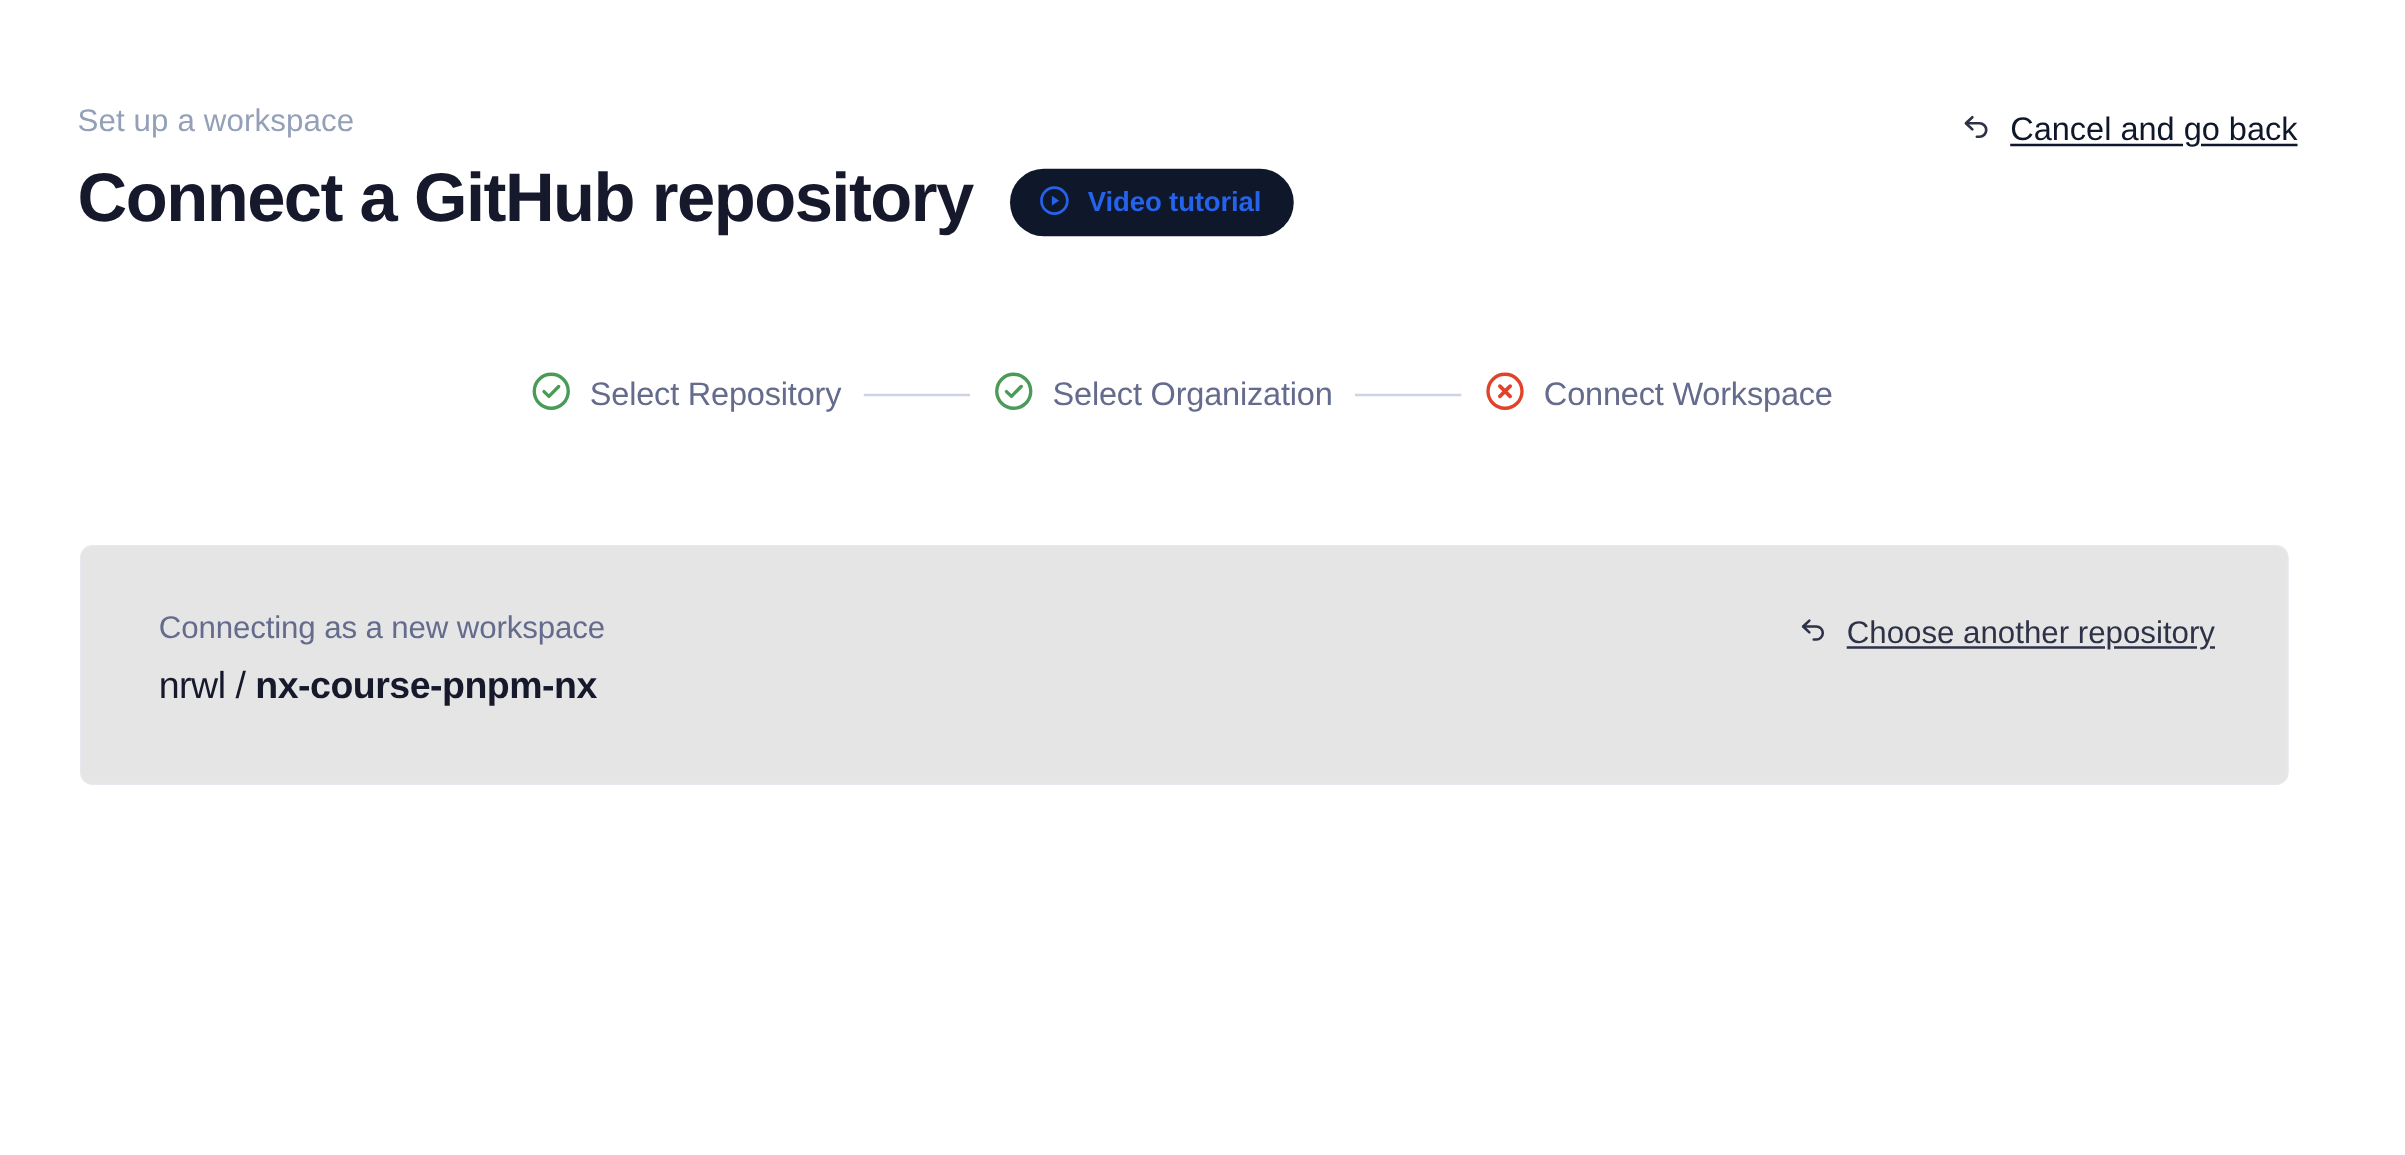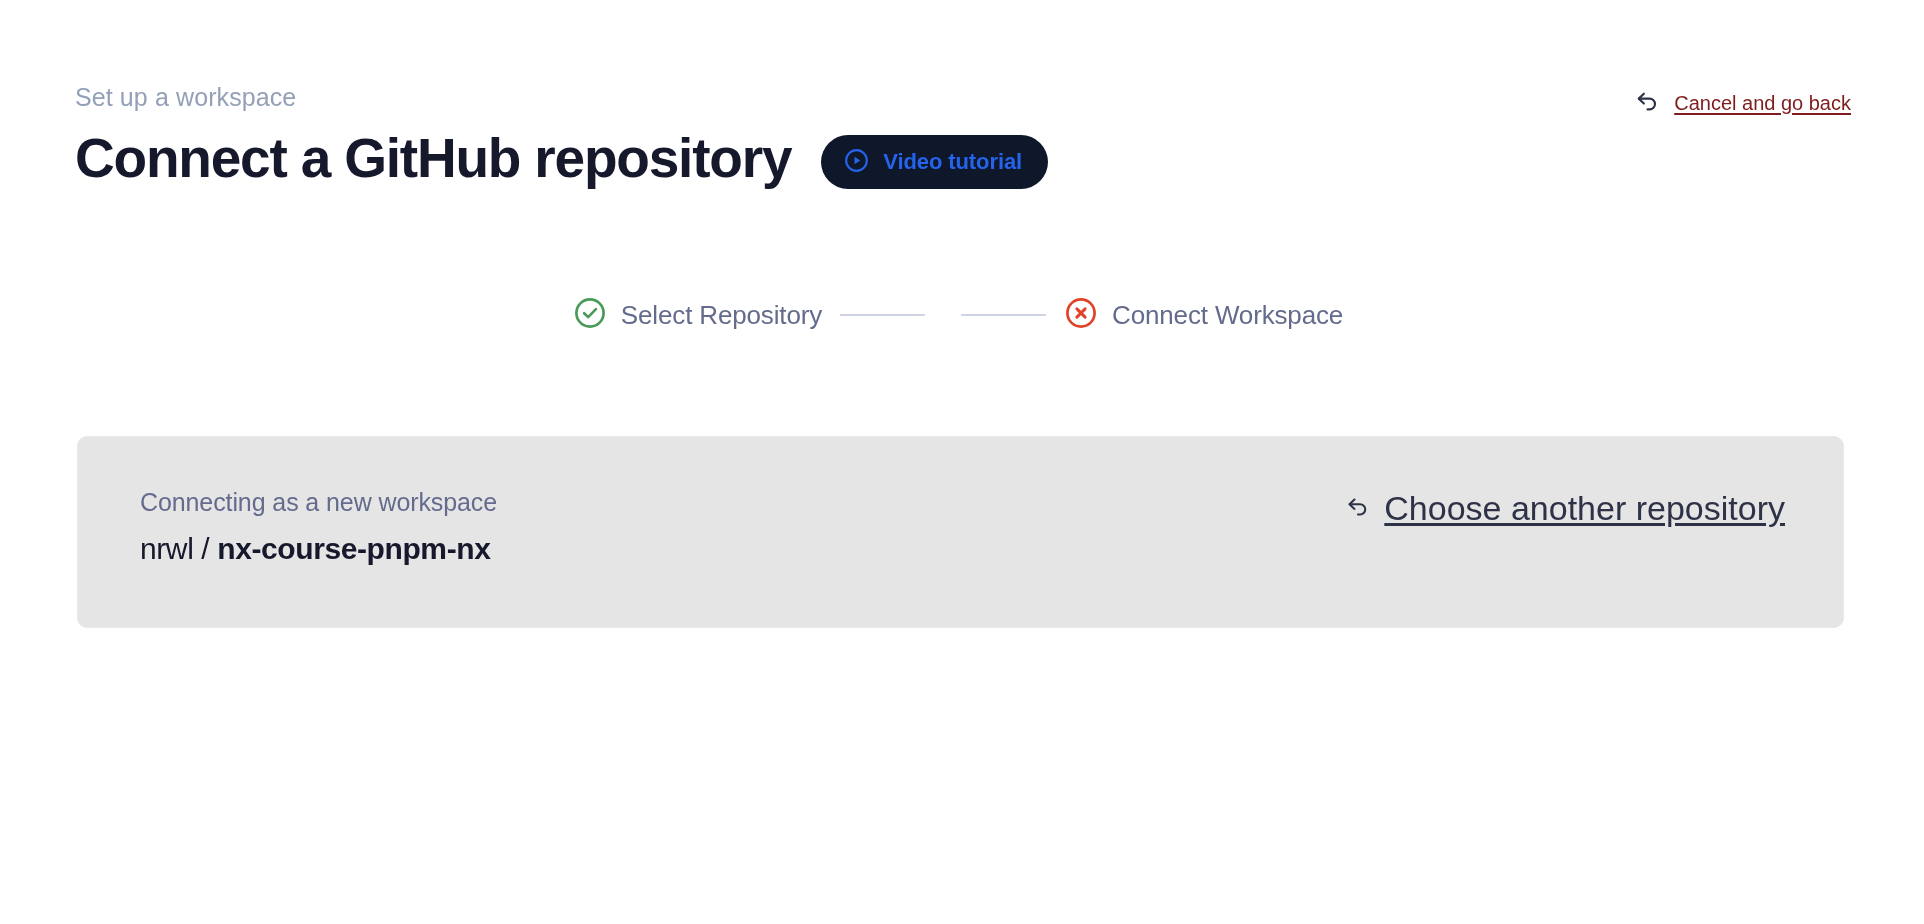--- a/index.html
+++ b/index.html
@@ -11,21 +11,20 @@
     font-family: "Liberation Sans", sans-serif;
     -webkit-font-smoothing: antialiased;
     overflow: hidden;
   }
 
   .page {
     position: relative;
     width: 1900px;
     height: 924px;
     padding: 12px;
-    margin-left: 13px;
   }
 
   
   .header {
     position: absolute;
     left: 62px;
     top: 82px;
     right: 62px;
   }
 
@@ -81,23 +80,23 @@
     right: 62px;
     top: 86px;
     display: inline-flex;
     align-items: center;
     gap: 12px;
     cursor: pointer;
     text-decoration: none;
   }
 
   .cancel-link .label {
-    font-size: 20px;
-    font-weight: 400;
-    color: #7f1d1d;
+    font-size: 26px;
+    font-weight: 400;
+    color: #0f172a;
     text-decoration: underline;
     text-underline-offset: 3px;
     white-space: nowrap;
   }
 
   .undo-icon { display: block; flex: 0 0 auto; }
 
   
   .stepper {
     position: absolute;
@@ -182,21 +181,21 @@
   .card-action {
     display: inline-flex;
     align-items: center;
     gap: 12px;
     cursor: pointer;
     margin-top: 2px;
     text-decoration: none;
   }
 
   .card-action .label {
-    font-size: 34px;
+    font-size: 25px;
     font-weight: 400;
     color: #2e3247;
     text-decoration: underline;
     text-underline-offset: 3px;
     white-space: nowrap;
   }
 </style>
 </head>
 <body>
 
@@ -237,20 +236,29 @@
         <svg width="34" height="34" viewBox="0 0 24 24" fill="none" aria-hidden="true">
           <circle cx="12" cy="12" r="9.6" stroke="#4a9a58" stroke-width="1.9"></circle>
           <path d="M7.9 12.2 L10.7 14.9 L16.2 9.3" stroke="#4a9a58" stroke-width="1.9" stroke-linecap="round" stroke-linejoin="round"></path>
         </svg>
       </span>
       <span class="step-label">Select Repository</span>
     </div>
 
     <div class="connector"></div>
 
+    <div class="step">
+      <span class="step-icon">
+        <svg width="34" height="34" viewBox="0 0 24 24" fill="none" aria-hidden="true">
+          <circle cx="12" cy="12" r="9.6" stroke="#4a9a58" stroke-width="1.9"></circle>
+          <path d="M7.9 12.2 L10.7 14.9 L16.2 9.3" stroke="#4a9a58" stroke-width="1.9" stroke-linecap="round" stroke-linejoin="round"></path>
+        </svg>
+      </span>
+      <span class="step-label">Select Organization</span>
+    </div>
 
     <div class="connector"></div>
 
     <div class="step">
       <span class="step-icon">
         <svg width="34" height="34" viewBox="0 0 24 24" fill="none" aria-hidden="true">
           <circle cx="12" cy="12" r="9.6" stroke="#e0432a" stroke-width="1.9"></circle>
           <path d="M9.1 9.1 L14.9 14.9 M14.9 9.1 L9.1 14.9" stroke="#e0432a" stroke-width="2.1" stroke-linecap="round"></path>
         </svg>
       </span>

